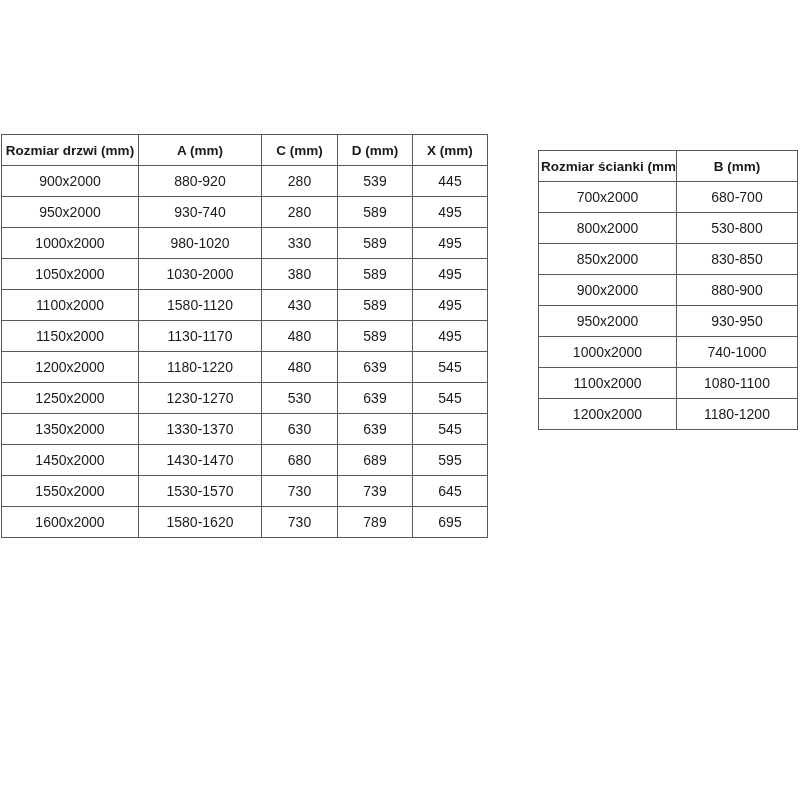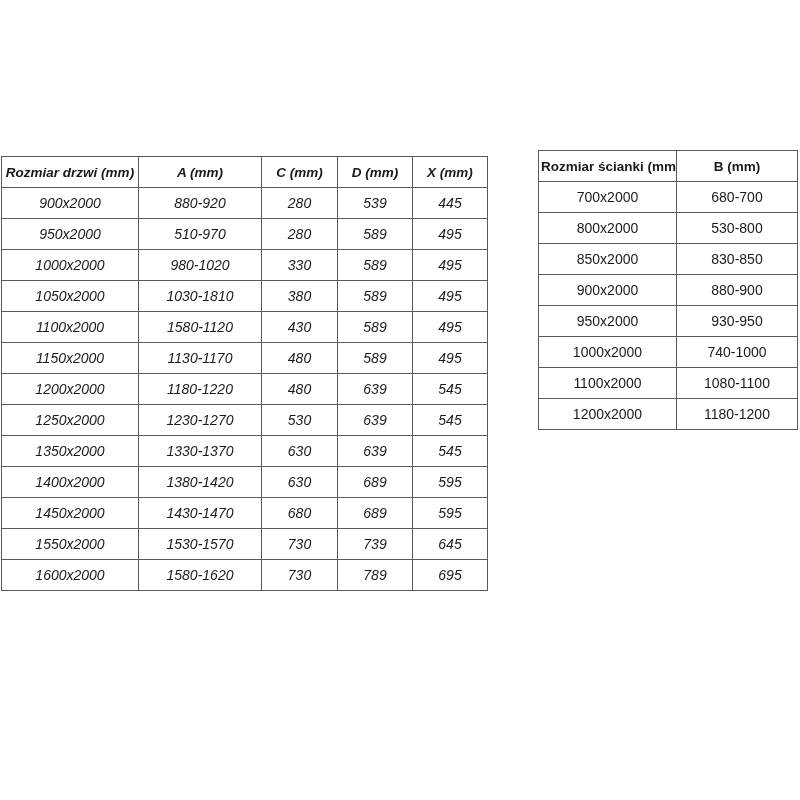--- a/index.html
+++ b/index.html
@@ -35,23 +35,22 @@
     font-size: 13.5px;
     color: #1a1a1a;
   }
   .spec-table td {
     font-weight: normal;
     font-size: 14px;
     color: #1a1a1a;
   }
   #doors-table {
     left: 1px;
-    top: 156px;
+    top: 134px;
     width: 486px;
-    font-style: italic;
   }
   #walls-table {
     left: 538px;
     top: 150px;
     width: 259px;
   }
 </style>
 </head>
 <body>
 
@@ -75,35 +74,35 @@
   <tbody>
       <tr>
         <td>900x2000</td>
         <td>880-920</td>
         <td>280</td>
         <td>539</td>
         <td>445</td>
       </tr>
       <tr>
         <td>950x2000</td>
-        <td>510-970</td>
+        <td>930-740</td>
         <td>280</td>
         <td>589</td>
         <td>495</td>
       </tr>
       <tr>
         <td>1000x2000</td>
         <td>980-1020</td>
         <td>330</td>
         <td>589</td>
         <td>495</td>
       </tr>
       <tr>
         <td>1050x2000</td>
-        <td>1030-1810</td>
+        <td>1030-2000</td>
         <td>380</td>
         <td>589</td>
         <td>495</td>
       </tr>
       <tr>
         <td>1100x2000</td>
         <td>1580-1120</td>
         <td>430</td>
         <td>589</td>
         <td>495</td>
@@ -128,27 +127,20 @@
         <td>530</td>
         <td>639</td>
         <td>545</td>
       </tr>
       <tr>
         <td>1350x2000</td>
         <td>1330-1370</td>
         <td>630</td>
         <td>639</td>
         <td>545</td>
-      </tr>
-      <tr>
-        <td>1400x2000</td>
-        <td>1380-1420</td>
-        <td>630</td>
-        <td>689</td>
-        <td>595</td>
       </tr>
       <tr>
         <td>1450x2000</td>
         <td>1430-1470</td>
         <td>680</td>
         <td>689</td>
         <td>595</td>
       </tr>
       <tr>
         <td>1550x2000</td>

